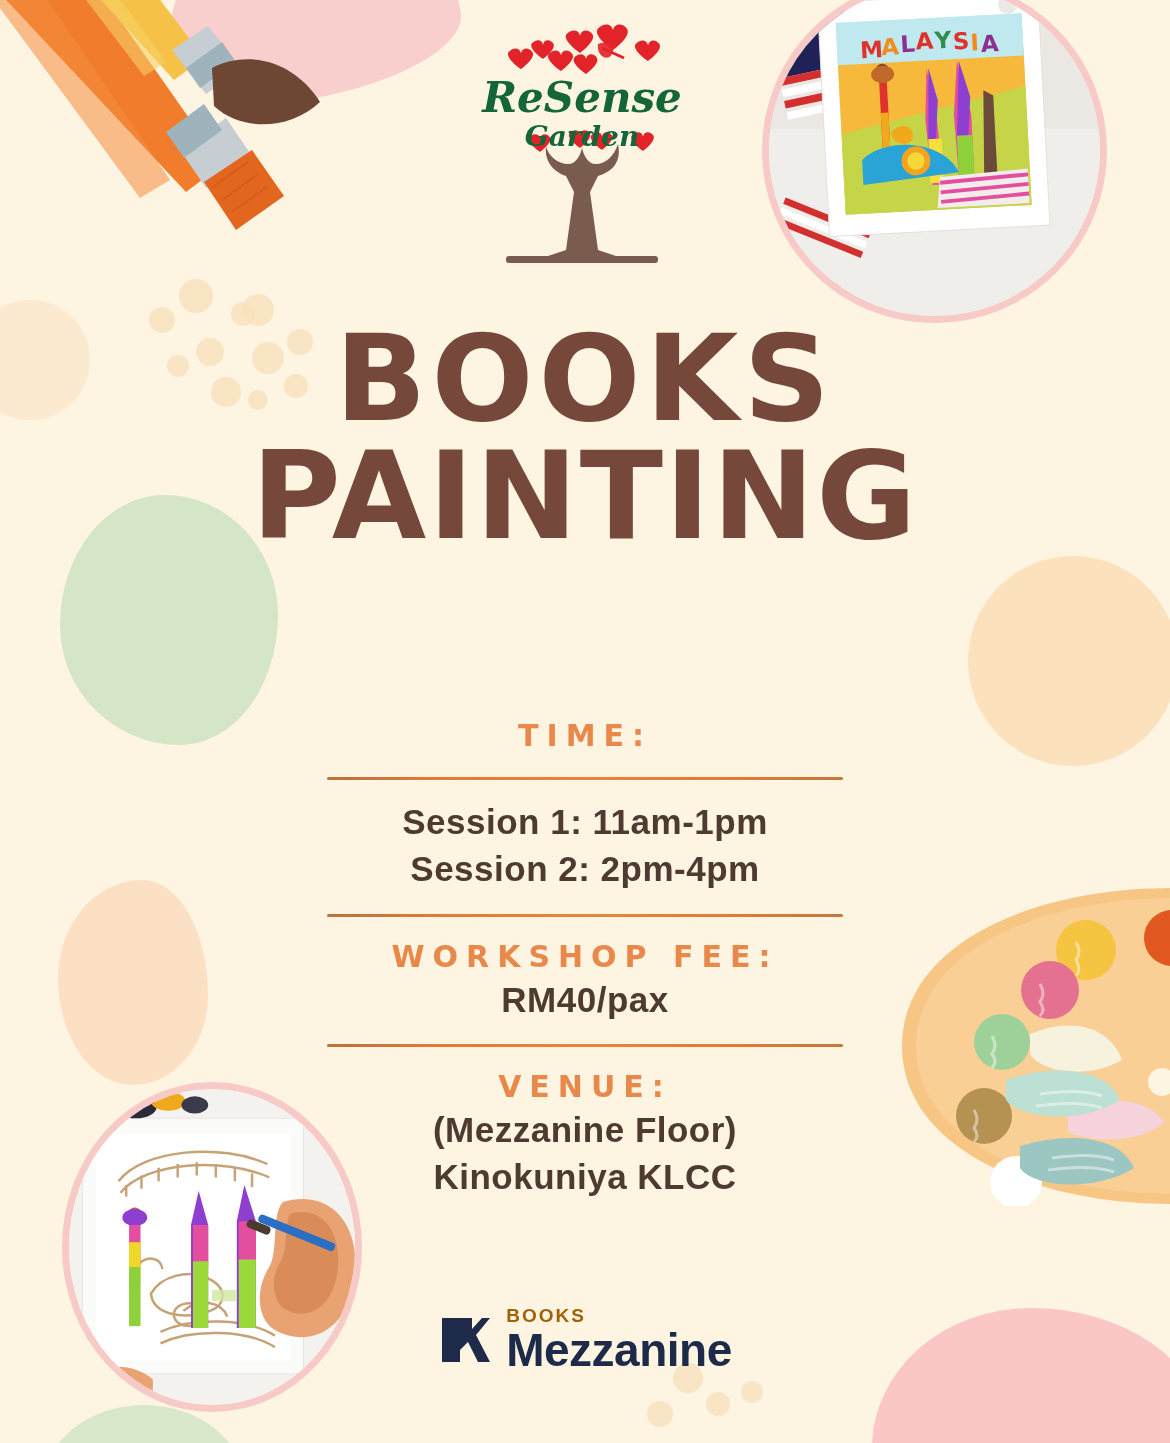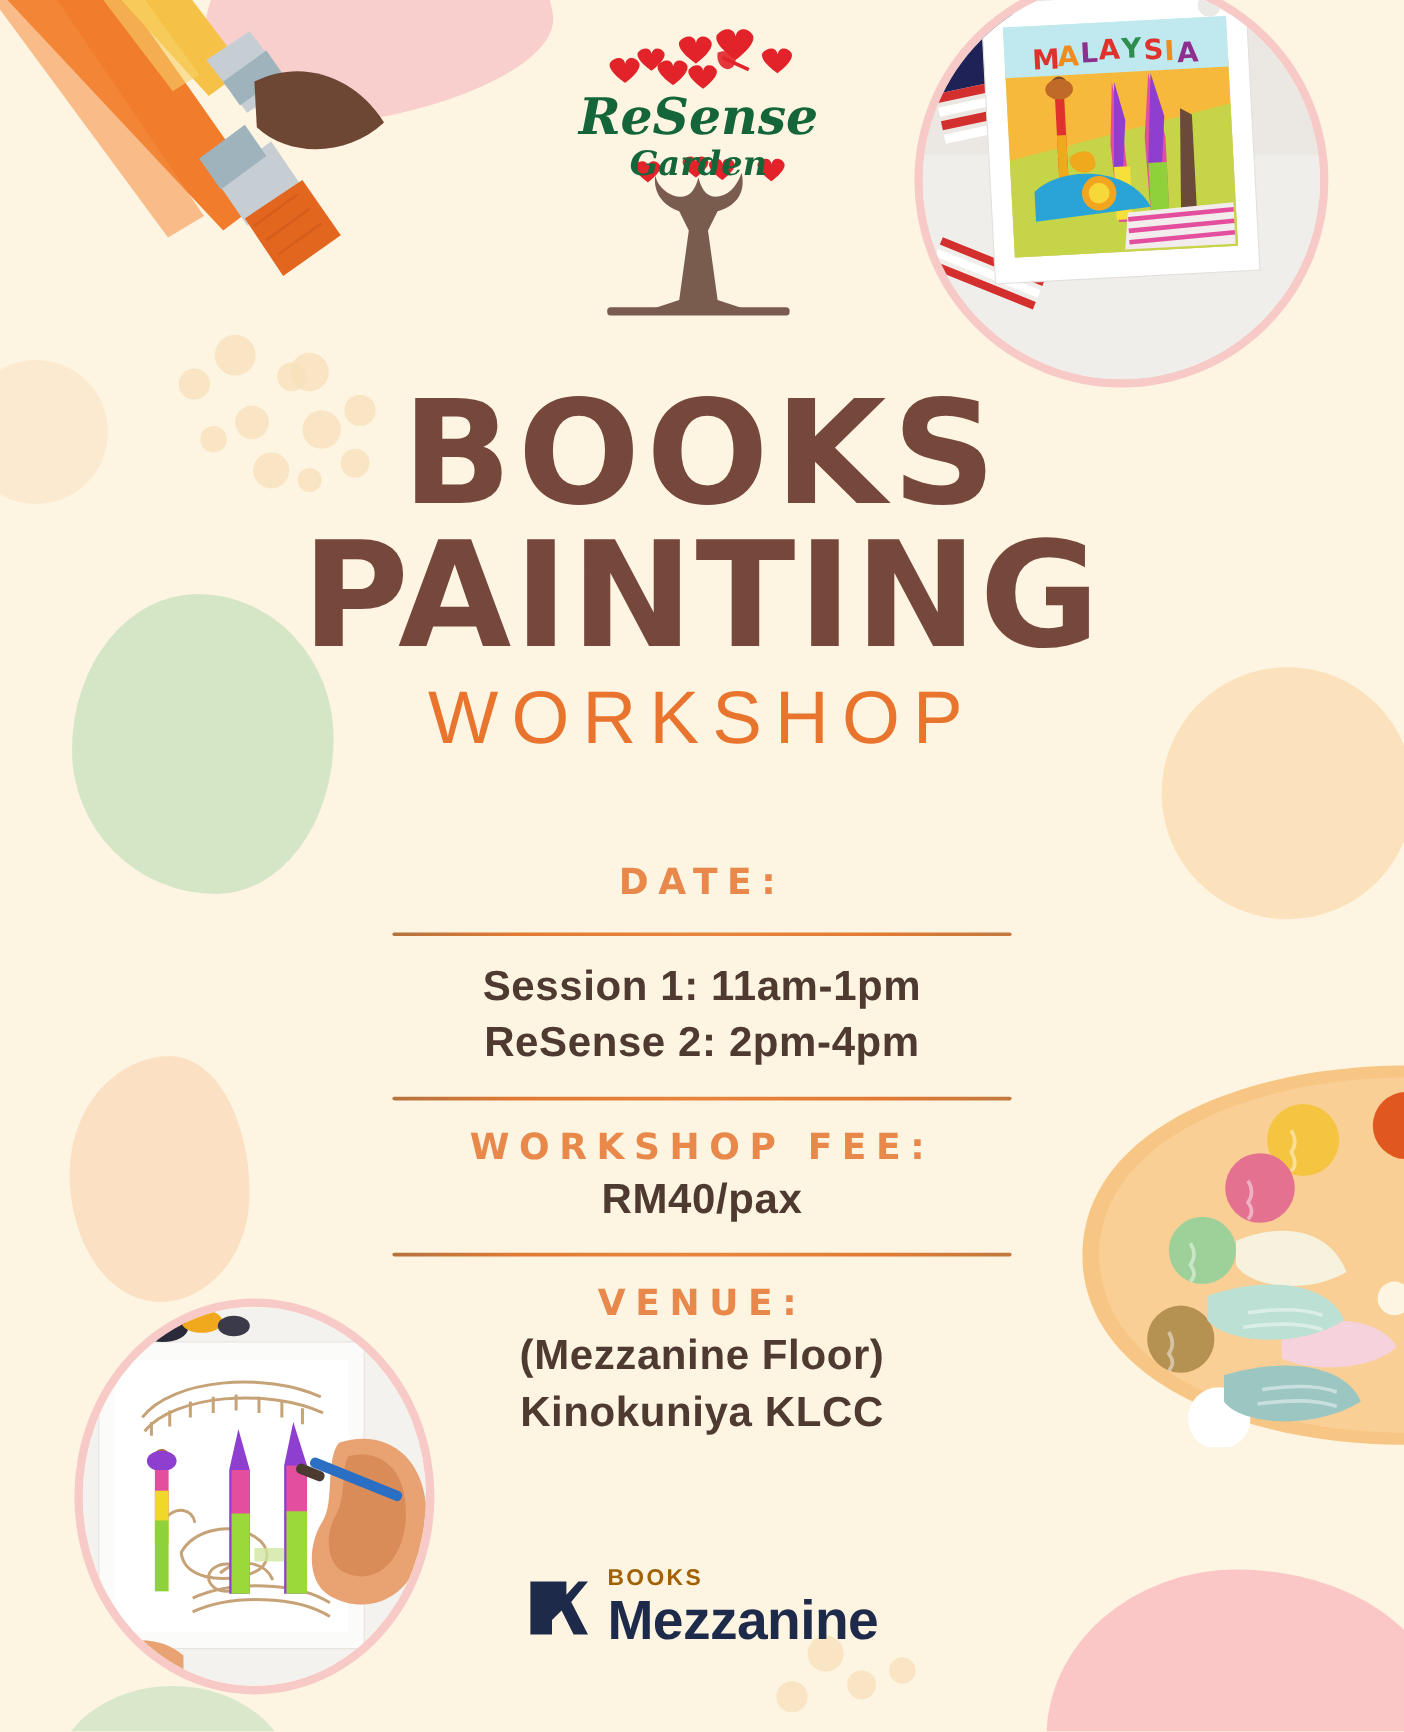--- a/index.html
+++ b/index.html
@@ -408,34 +408,33 @@
         <path d="M168 208 q40 -6 62 2 M164 220 q42 -6 66 2"></path>
         <path d="M180 272 q40 -6 62 2 M176 284 q42 -6 66 2"></path>
       </g>
       <circle cx="290" cy="196" r="14" fill="#fdf4e1"></circle>
     </svg>
   </div>
 
   <div class="headline">
     <div class="title-line l1">BOOKS</div>
     <div class="title-line l2">PAINTING</div>
-    <div class="subtitle">WORKSHOP</div>
   </div>
 
   <div class="details">
 
     <div class="block">
-      <div class="field-label">DATE:</div>
+      <div class="field-label">TIME:</div>
     </div>
 
     <div class="divider"></div>
 
     <div class="block">
       <div class="field-value">Session 1: 11am-1pm</div>
-      <div class="field-value">ReSense 2: 2pm-4pm</div>
+      <div class="field-value">Session 2: 2pm-4pm</div>
     </div>
 
     <div class="divider"></div>
 
     <div class="block">
       <div class="field-label">WORKSHOP FEE:</div>
       <div class="field-value">RM40/pax</div>
     </div>
 
     <div class="divider"></div>

